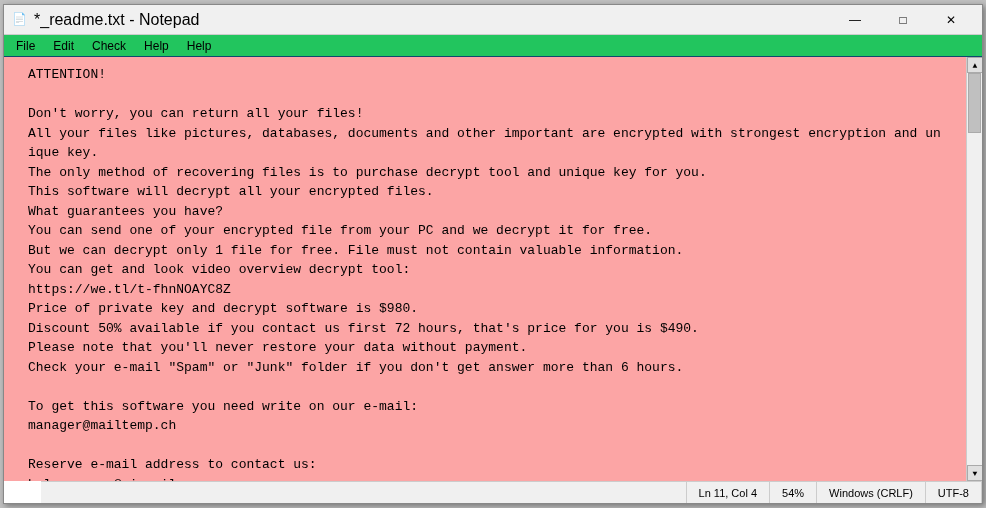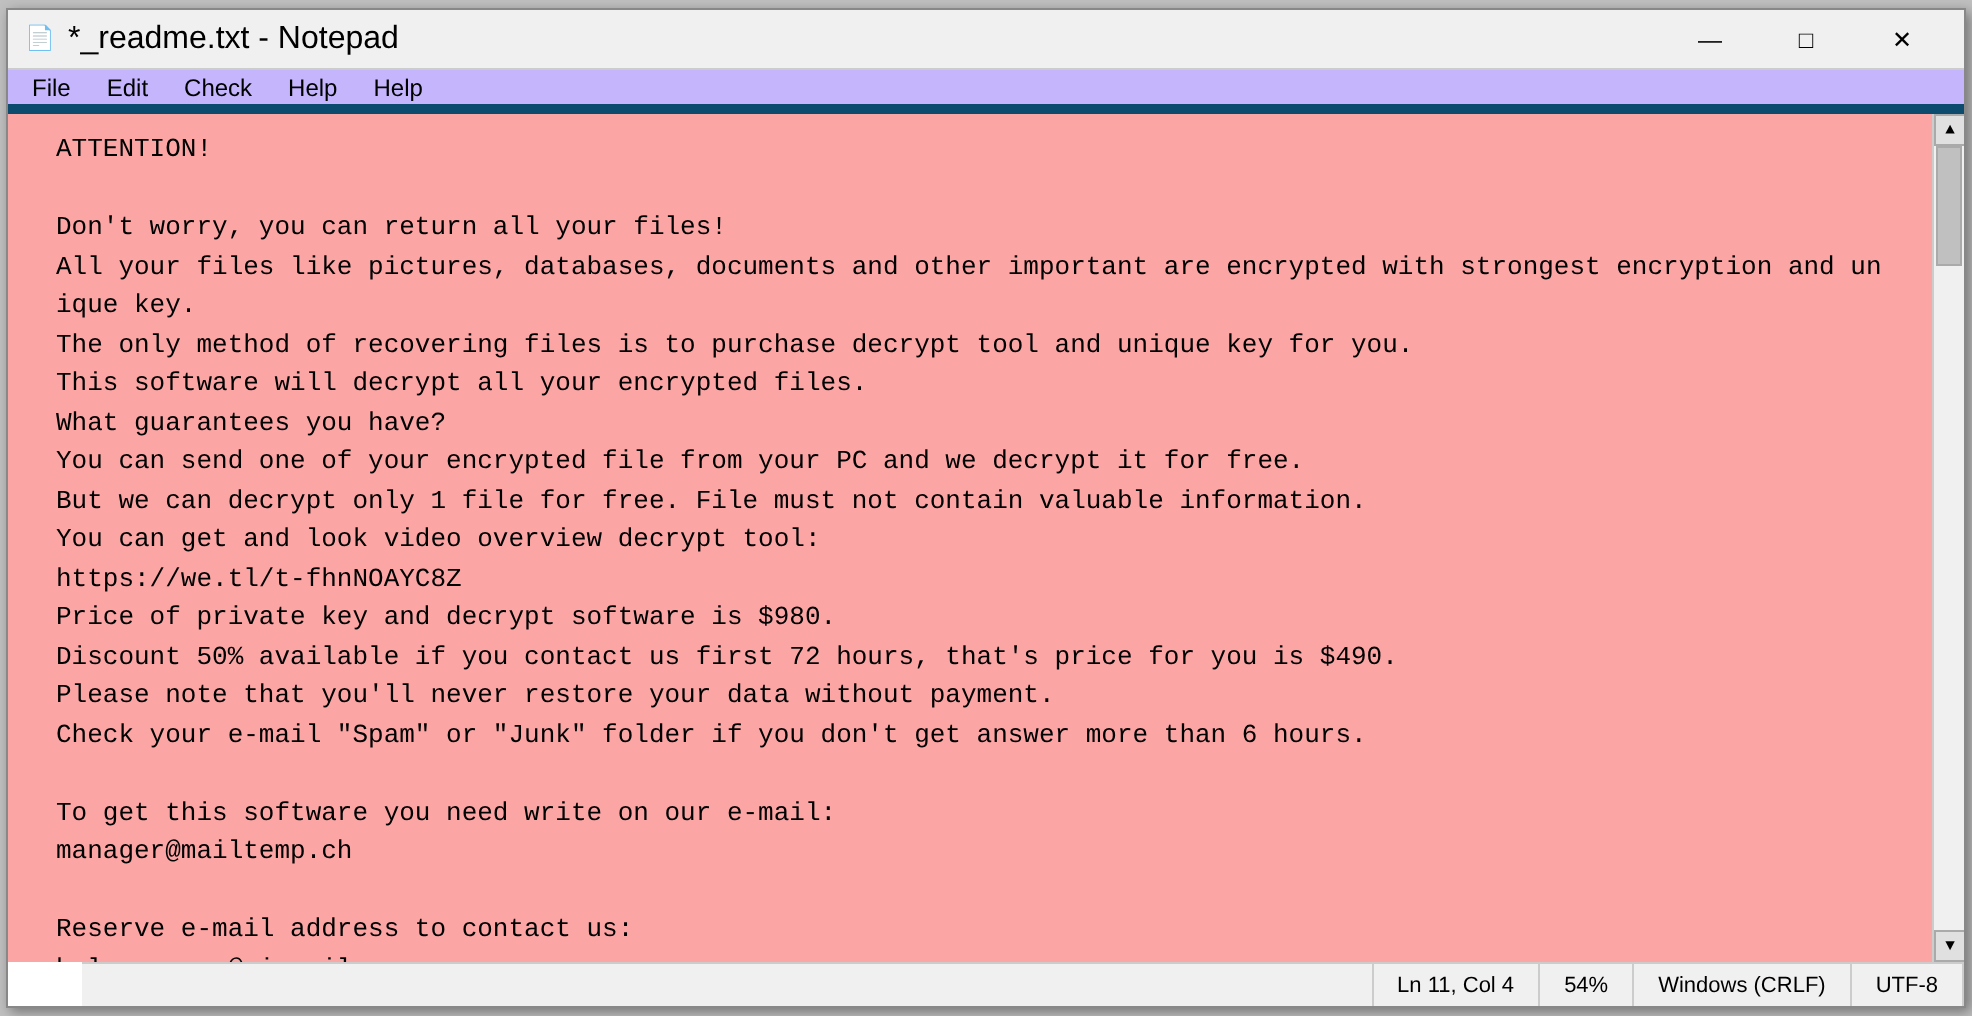--- a/index.html
+++ b/index.html
@@ -69,26 +69,26 @@
       background: transparent;
       cursor: pointer;
       font-size: 12px;
       display: flex;
       align-items: center;
       justify-content: center;
       font-family: 'Segoe UI', Arial, sans-serif;
     }
 
     .menu-bar {
-      background: #c4b5fd;
+      background: #22c55e;
       height: 22px;
       display: flex;
       align-items: center;
       padding: 0 4px;
-      border-bottom: 5px solid #0c4a6e;
+      border-bottom: 1px solid #0c4a6e;
       font-family: 'Segoe UI', Arial, sans-serif;
       font-size: 12px;
       gap: 2px;
     }
 
     .menu-item {
       padding: 2px 8px;
       cursor: pointer;
       border-radius: 2px;
     }

